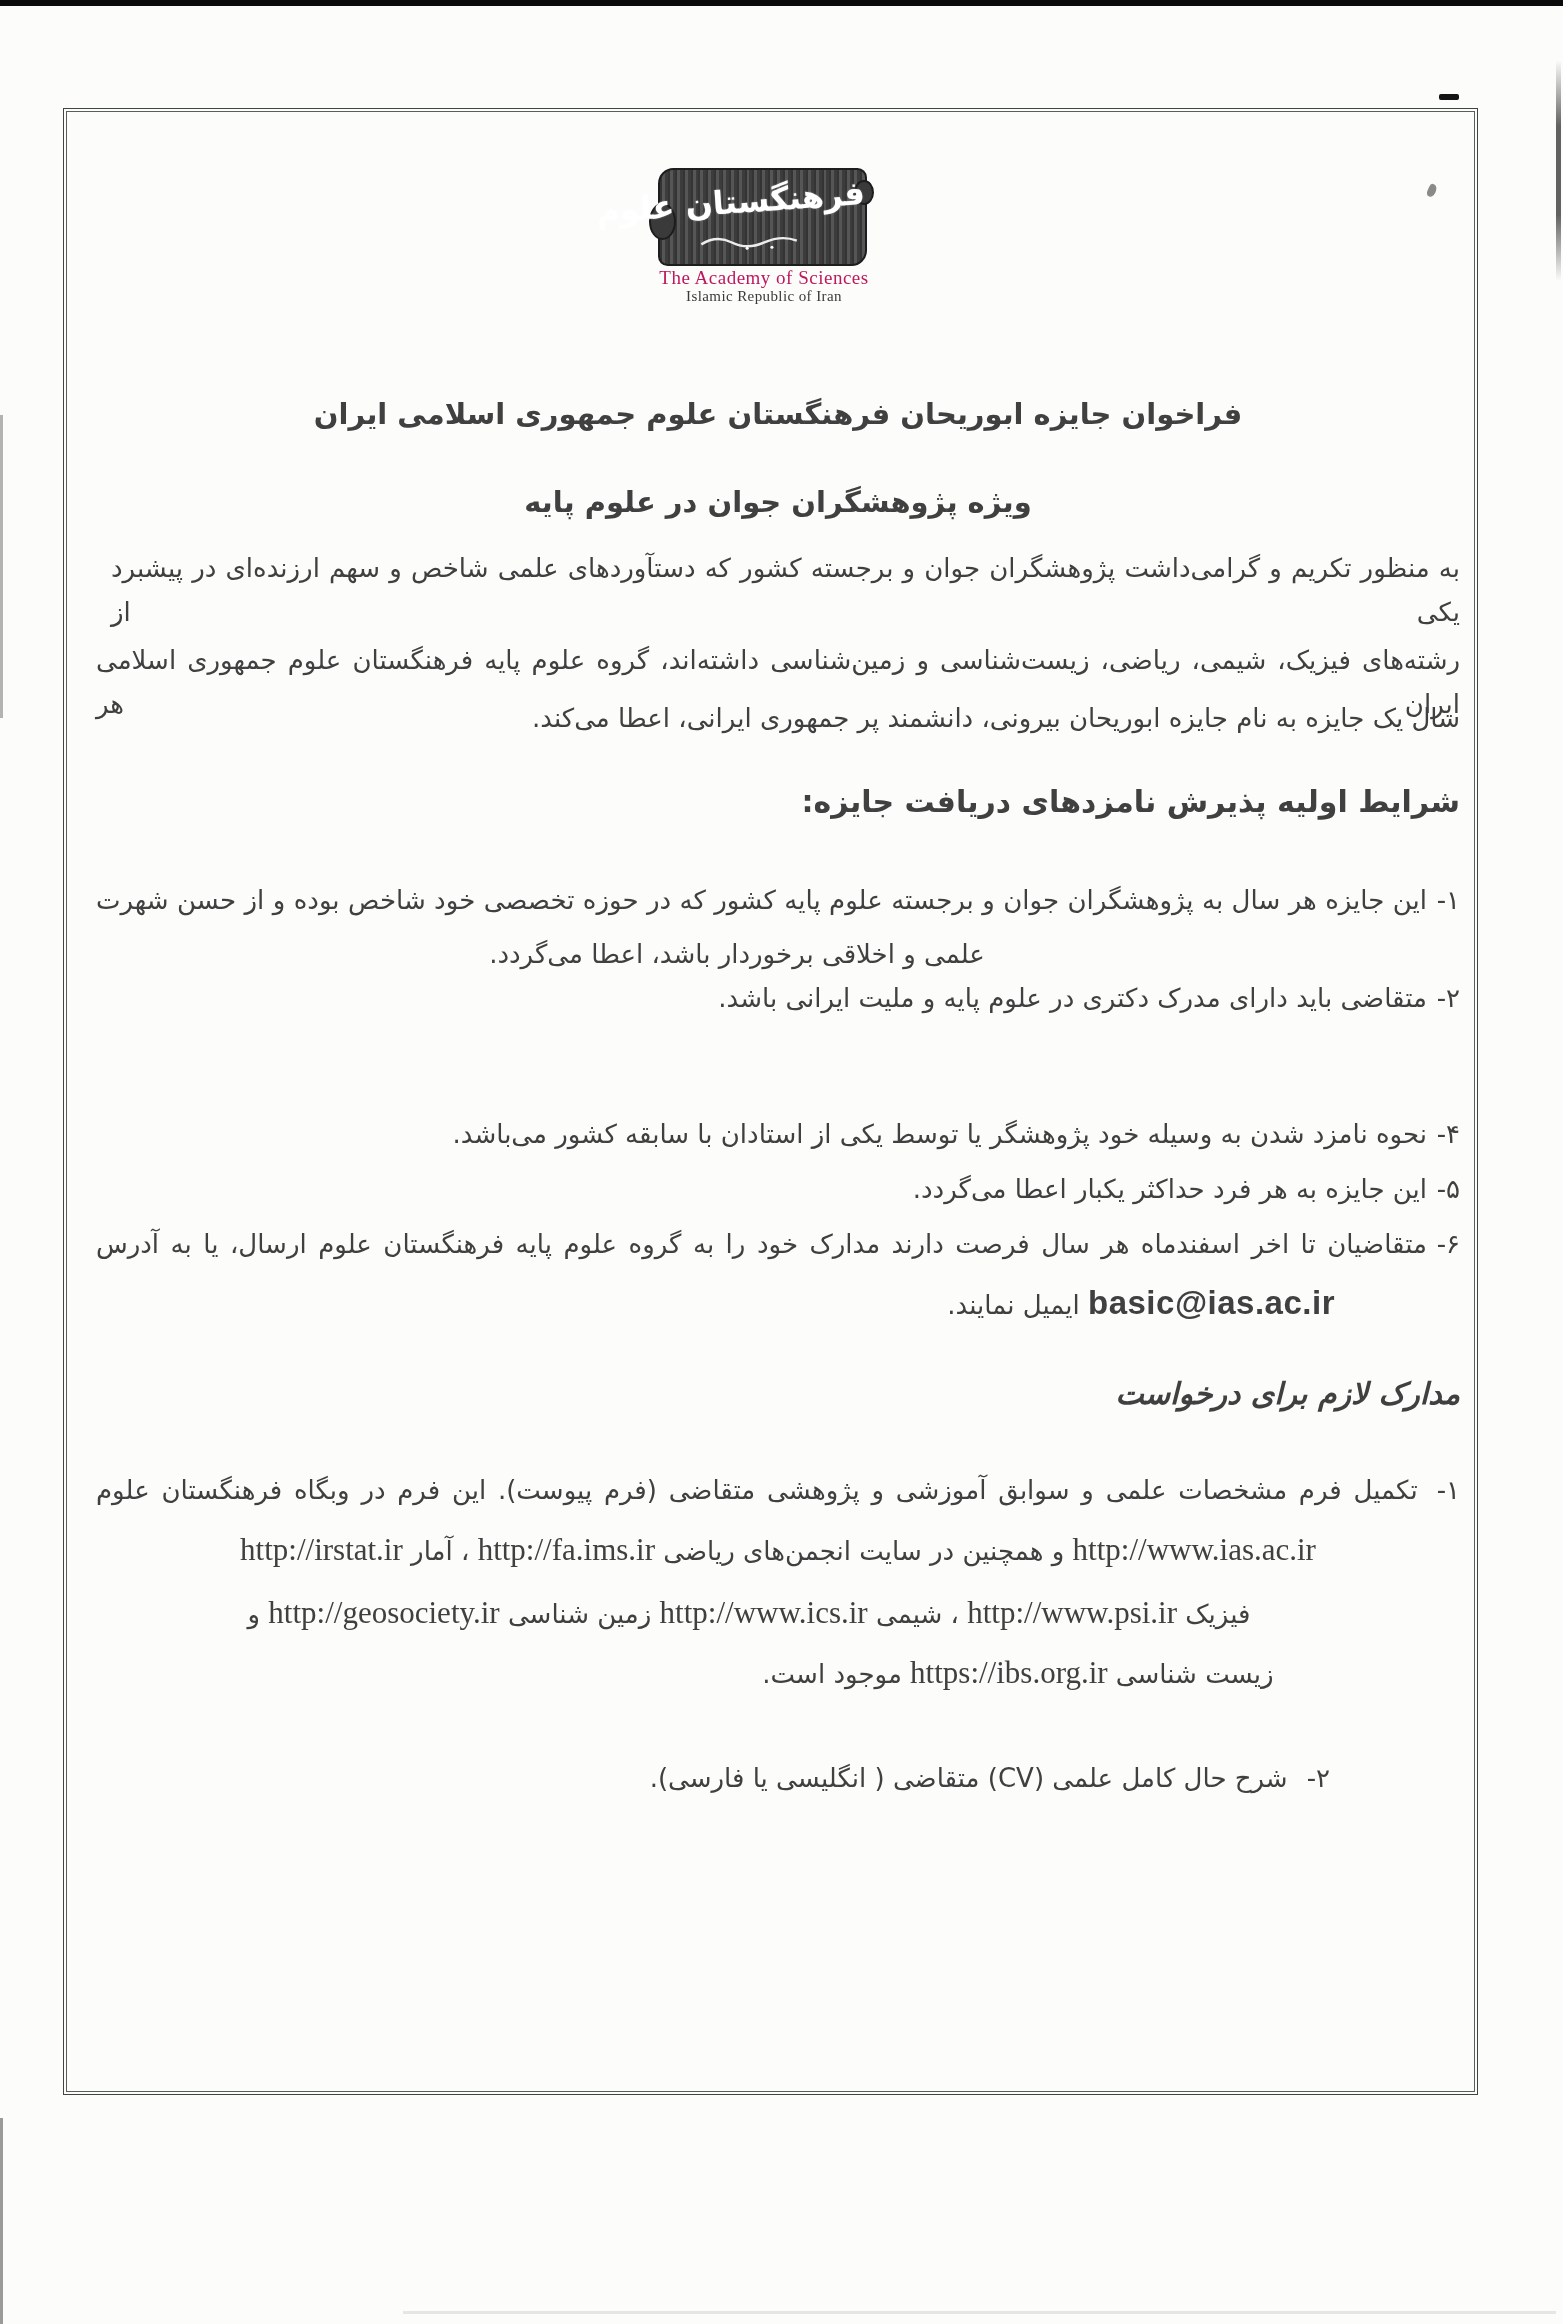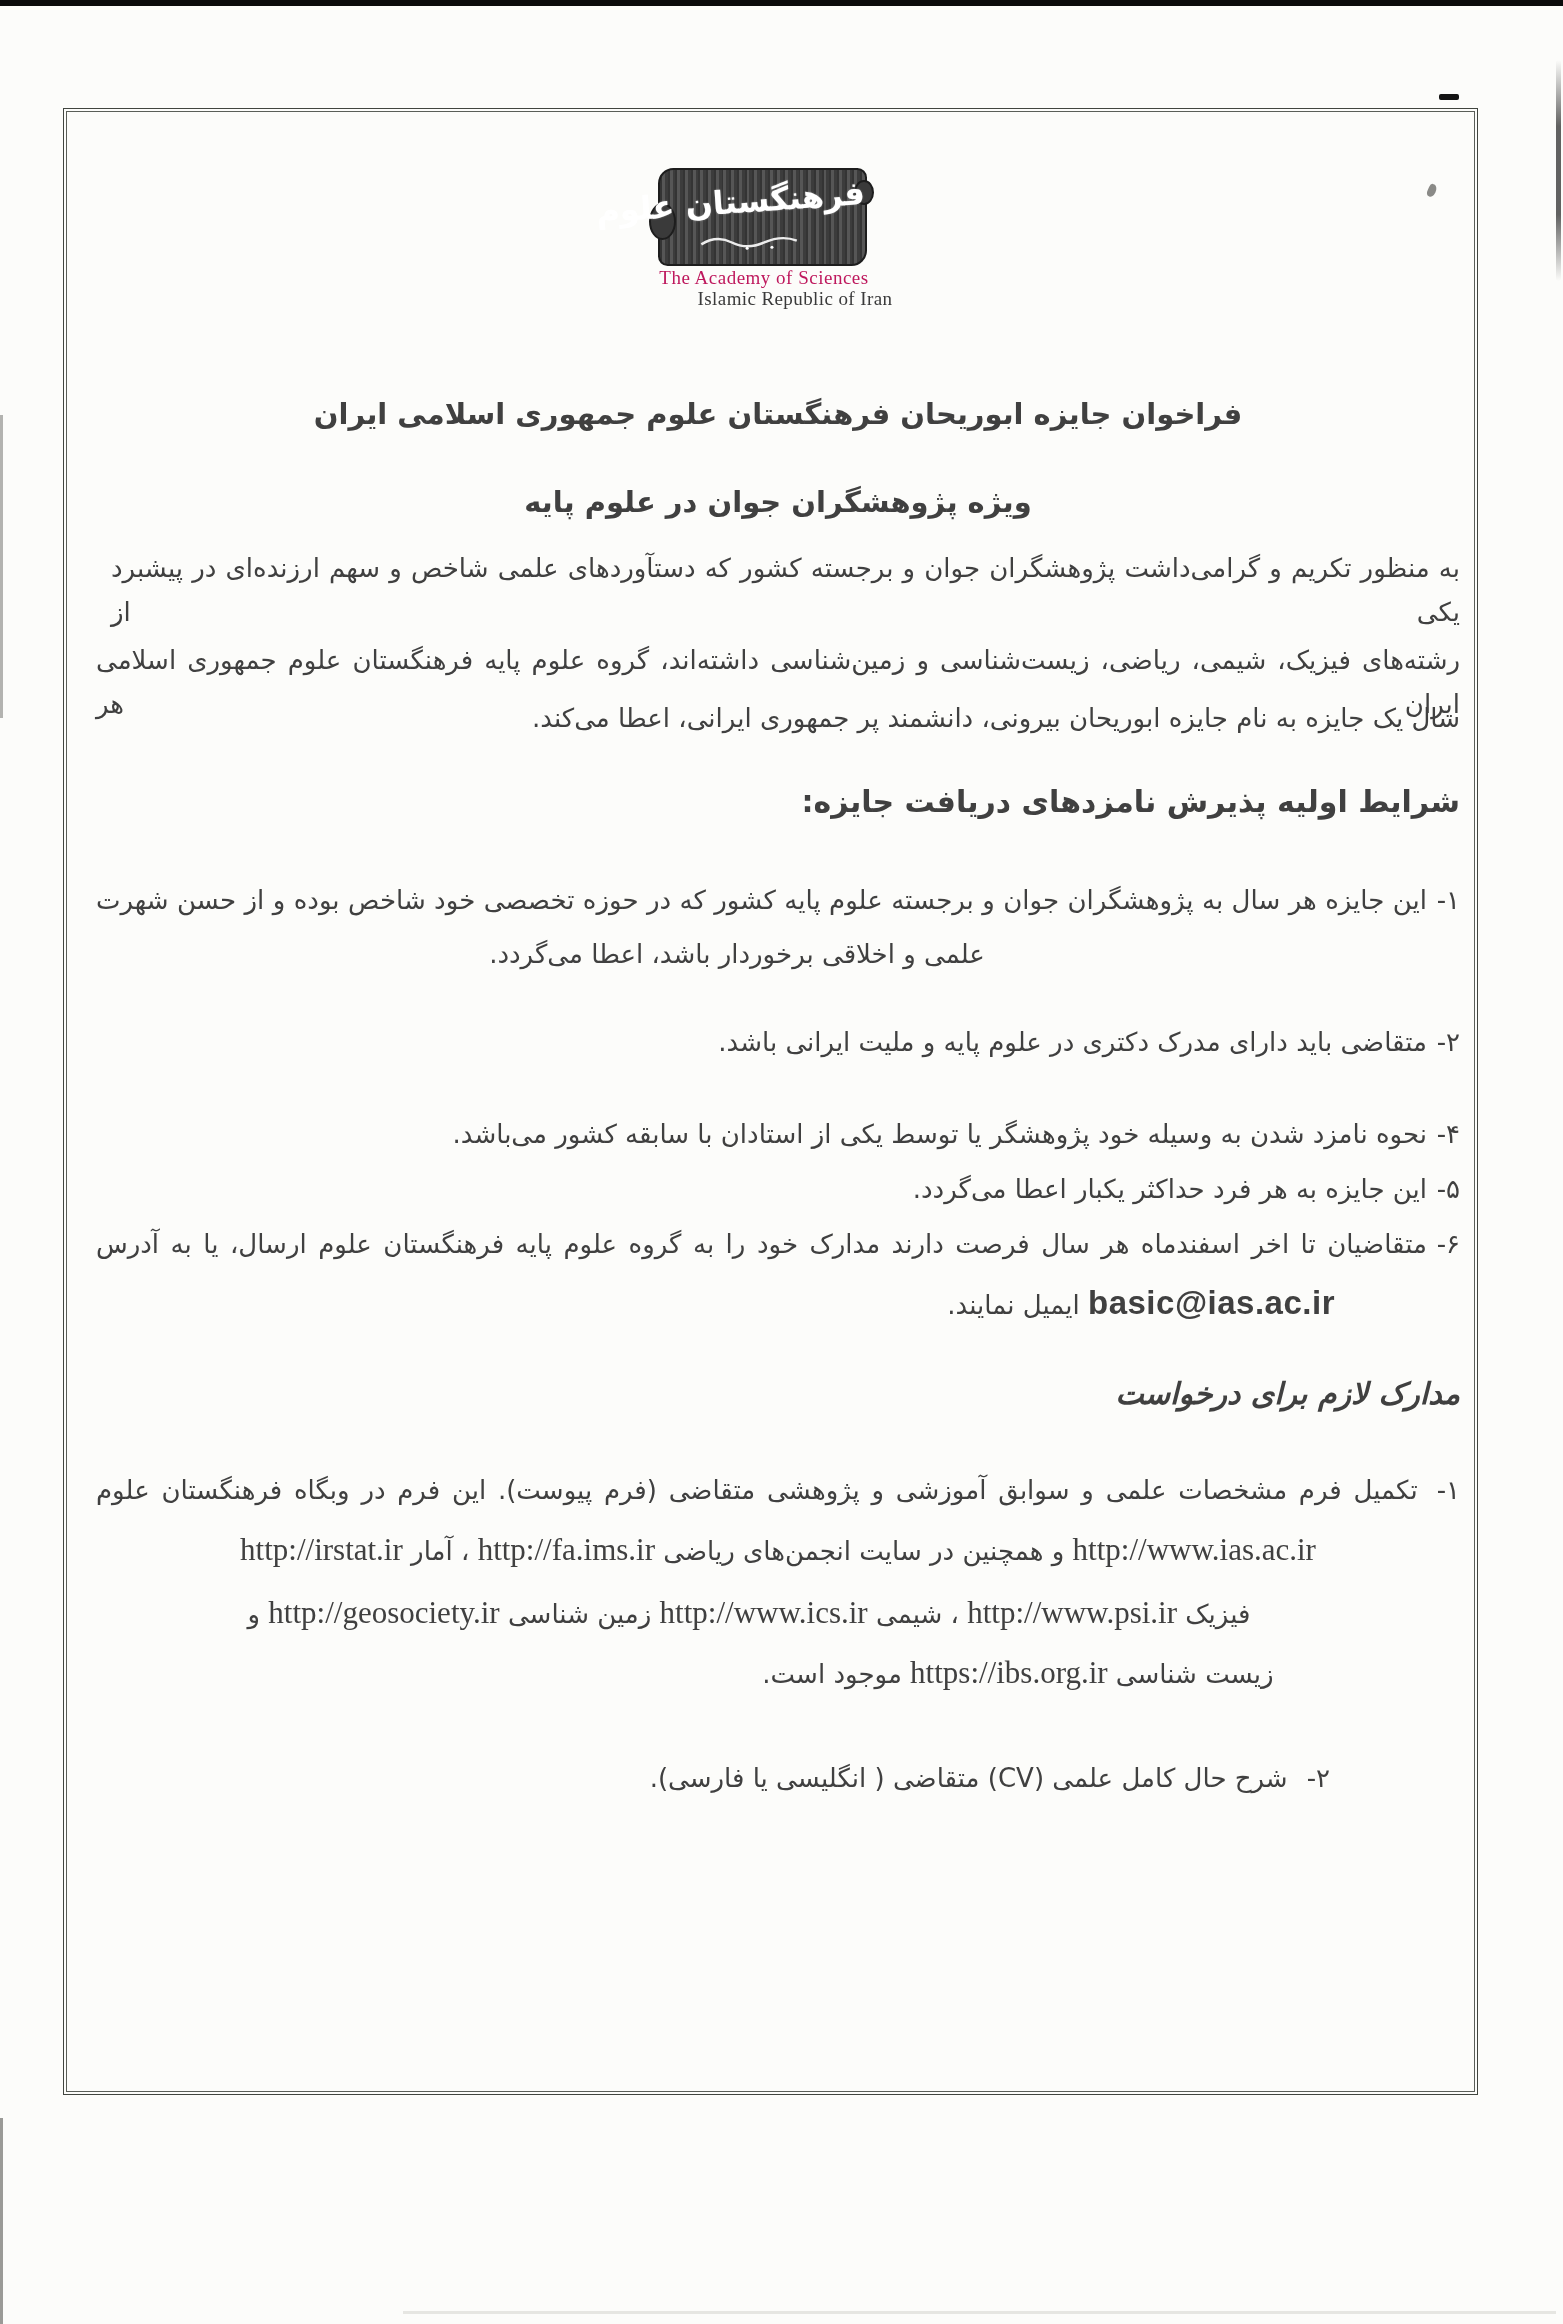--- a/index.html
+++ b/index.html
@@ -47,22 +47,22 @@
     direction:rtl;transform:rotate(-4deg);
     text-shadow:0 0 1.9px rgba(255,255,255,.4);
     white-space:nowrap;
   }
   .logo-squiggle{position:absolute;left:37px;top:61px;width:106px;height:21px;}
   .logo-en-1{
     position:absolute;left:543px;top:267px;width:442px;text-align:center;
     font-family:"Liberation Serif",serif;font-size:19px;color:#be185d;letter-spacing:0.5px;
   }
   .logo-en-2{
-    position:absolute;left:574px;top:288px;width:442px;text-align:center;
-    font-family:"Liberation Serif",serif;font-size:19px;color:#3a3a3a;letter-spacing:0.4px;
+    position:absolute;left:543px;top:288px;width:442px;text-align:center;
+    font-family:"Liberation Serif",serif;font-size:15px;color:#3a3a3a;letter-spacing:0.4px;
   }
 
   
   .row{
     position:absolute;left:96px;right:103px;
     direction:rtl;font-size:26px;line-height:44px;color:#404040;
   }
   .just{text-align:justify;text-align-last:justify;}
   .right{text-align:right;}
   .center{text-align:center;}
@@ -110,21 +110,21 @@
   <div class="row just" style="top:638px;">رشته‌های فیزیک، شیمی، ریاضی، زیست‌شناسی و زمین‌شناسی داشته‌اند، گروه علوم پایه فرهنگستان علوم جمهوری اسلامی ایران  هر</div>
   <div class="row right" style="top:696px;">سال یک جایزه به نام جایزه ابوریحان بیرونی، دانشمند پر جمهوری ایرانی، اعطا می‌کند.</div>
 
   <div class="row h" style="top:780px;">شرایط اولیه پذیرش نامزدهای دریافت جایزه:</div>
 
   <div class="row just" style="top:878px;">
     <span class="num">۱-</span><span>این جایزه  هر سال به پژوهشگران جوان و برجسته علوم پایه کشور که در حوزه تخصصی خود شاخص بوده و از حسن شهرت</span>
   </div>
   <div class="row center" style="top:932px;padding-right:82px;">علمی و اخلاقی برخوردار باشد، اعطا می‌گردد.</div>
 
-  <div class="row right" style="top:1020px;">
+  <div class="row right" style="top:976px;">
     <span class="num">۲-</span><span>متقاضی باید دارای مدرک دکتری در علوم پایه و ملیت ایرانی باشد.</span>
   </div>
 
 
   <div class="row right" style="top:1112px;">
     <span class="num">۴-</span><span>نحوه نامزد شدن به وسیله خود پژوهشگر یا توسط یکی از استادان با سابقه کشور می‌باشد.</span>
   </div>
 
   <div class="row right" style="top:1167px;">
     <span class="num">۵-</span><span>این جایزه به هر فرد حداکثر یکبار اعطا می‌گردد.</span>

